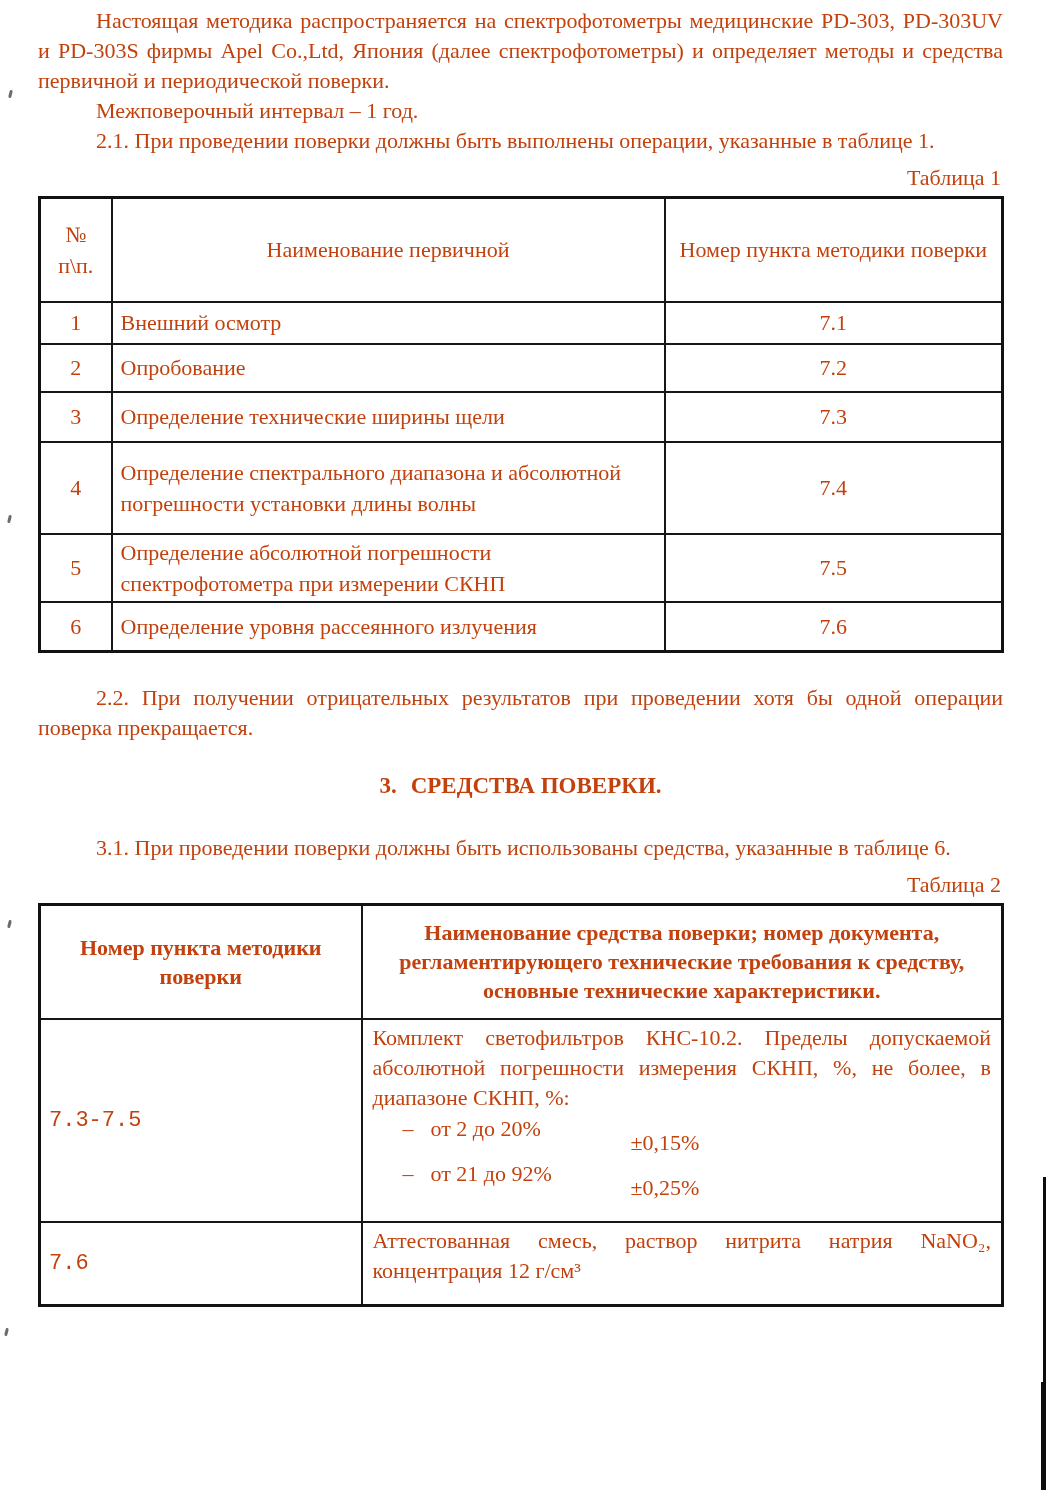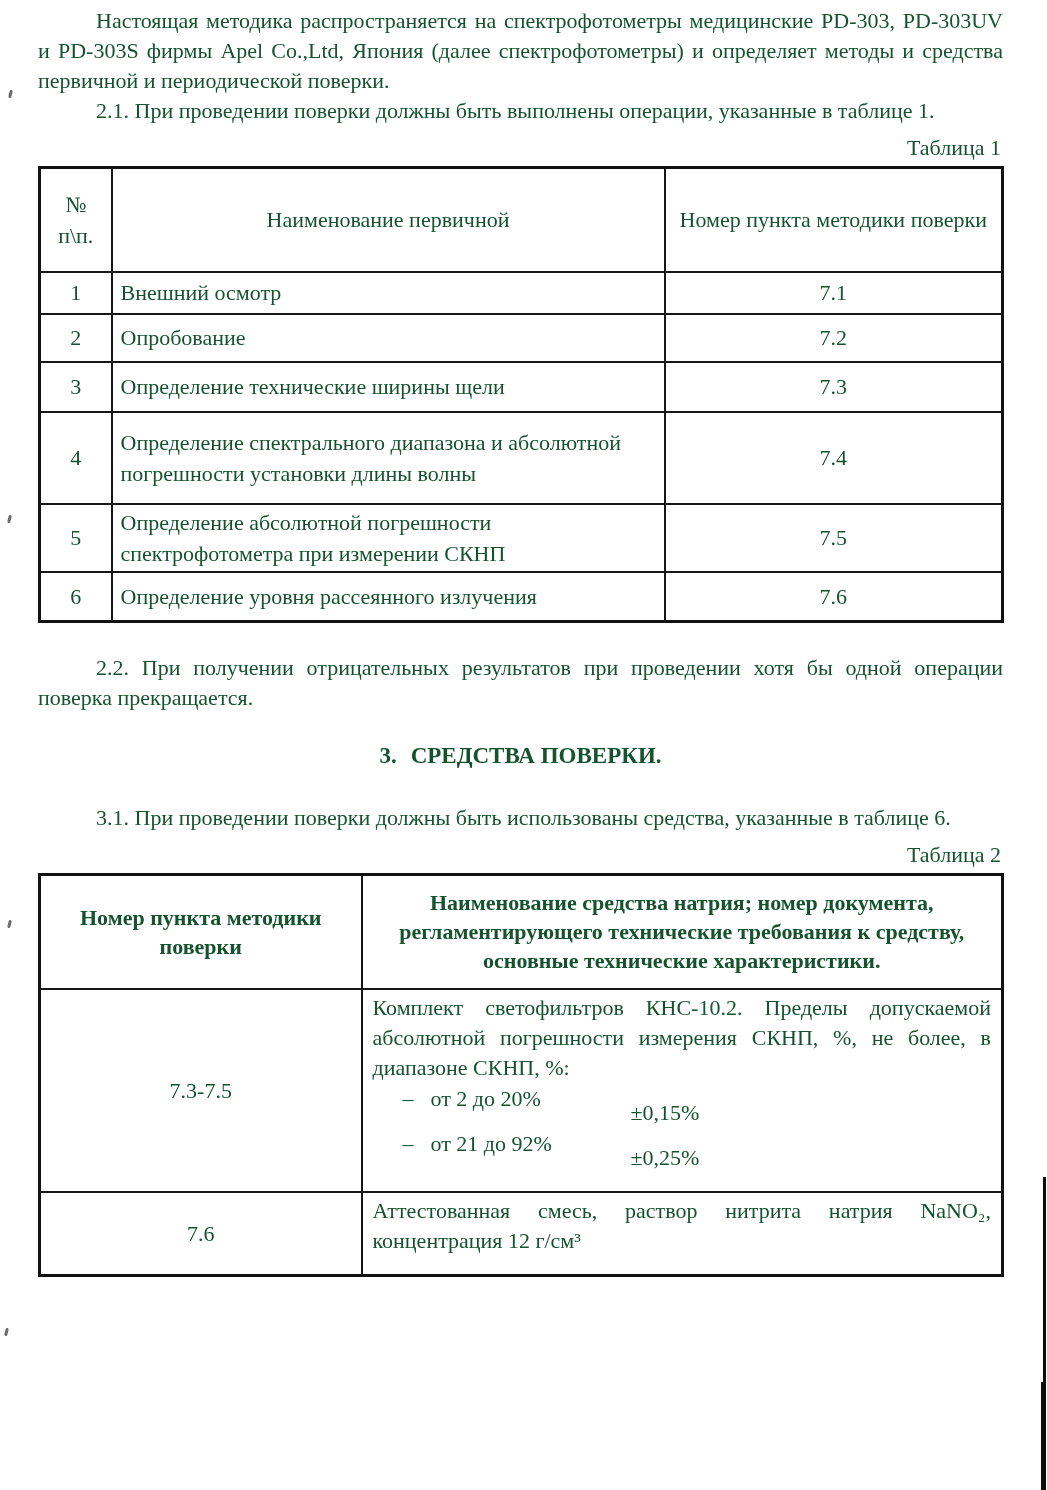--- a/index.html
+++ b/index.html
@@ -2,21 +2,21 @@
 <html><head>
 <meta charset="utf-8">
 <style>
   html, body { margin: 0; padding: 0; background: #ffffff; }
   .page {
     position: relative;
     width: 1047px;
     height: 1490px;
     box-sizing: border-box;
     background: #ffffff;
-    color: #14532d;
+    color: #c2410c;
     font-family: "Liberation Serif", "DejaVu Serif", serif;
     font-size: 22px;
     padding: 6px 44px 0 38px;
     overflow: hidden;
   }
   .para {
     margin: 0;
     text-align: justify;
     line-height: 30px;
   }
@@ -61,21 +61,21 @@
   .t1 .r5 { height: 60px; }
   .t1 .r6 { height: 50px; }
   
   .t2 th {
     text-align: center;
     vertical-align: middle;
     font-weight: bold;
     line-height: 29px;
   }
   .t2 .h-row { height: 114px; }
-  .t2 td.ref { text-align: center; vertical-align: middle; }
+  .t2 td.ref { vertical-align: middle; font-family: Liberation Mono, monospace; }
   .t2 td.content { vertical-align: top; padding: 3px 10px 18px 10px; }
   .t2 .r1 { height: 152px; }
   .t2 .r2 { height: 56px; }
   .cellpara { margin: 0; text-align: justify; line-height: 30px; }
   .dash-item {
     display: flex;
     padding-left: 30px;
     line-height: 31px;
   }
   .dash-item .marker { width: 28px; flex: none; }
@@ -105,20 +105,21 @@
   .speck.s2 { left: 8px;  top: 515px; }
   .speck.s3 { left: 8px;  top: 920px; }
   .speck.s4 { left: 5px;  top: 1328px; }
 </style>
 </head>
 <body>
 
 <div class="page">
 
   <p class="para indent">Настоящая методика распространяется на спектрофотометры медицинские PD-303, PD-303UV и PD-303S фирмы Apel Co.,Ltd, Япония (далее спектрофотометры) и определяет методы и средства первичной и периодической поверки.</p>
+  <p class="para indent">Межповерочный интервал – 1 год.</p>
 
 
   <p class="para indent">2.1. При проведении поверки должны быть выполнены операции, указанные в таблице 1.</p>
 
   <div class="caption">Таблица 1</div>
 
   <table class="t1">
     <colgroup>
       <col style="width:72px">
       <col style="width:553px">
@@ -174,21 +175,21 @@
   <div class="caption">Таблица 2</div>
 
   <table class="t2">
     <colgroup>
       <col style="width:322px">
       <col style="width:641px">
     </colgroup>
     <thead>
       <tr class="h-row">
         <th>Номер пункта методики поверки</th>
-        <th>Наименование средства натрия; номер документа, регламентирующего технические требования к средству, основные технические характеристики.</th>
+        <th>Наименование средства поверки; номер документа, регламентирующего технические требования к средству, основные технические характеристики.</th>
       </tr>
     </thead>
     <tbody>
       <tr class="r1">
         <td class="ref">7.3-7.5</td>
         <td class="content">
           <p class="cellpara">Комплект светофильтров КНС-10.2. Пределы допускаемой абсолютной погрешности измерения СКНП, %, не более, в диапазоне СКНП, %:</p>
           <div class="dash-item">
             <span class="marker">–</span>
             <span class="range">от 2 до 20%</span>

